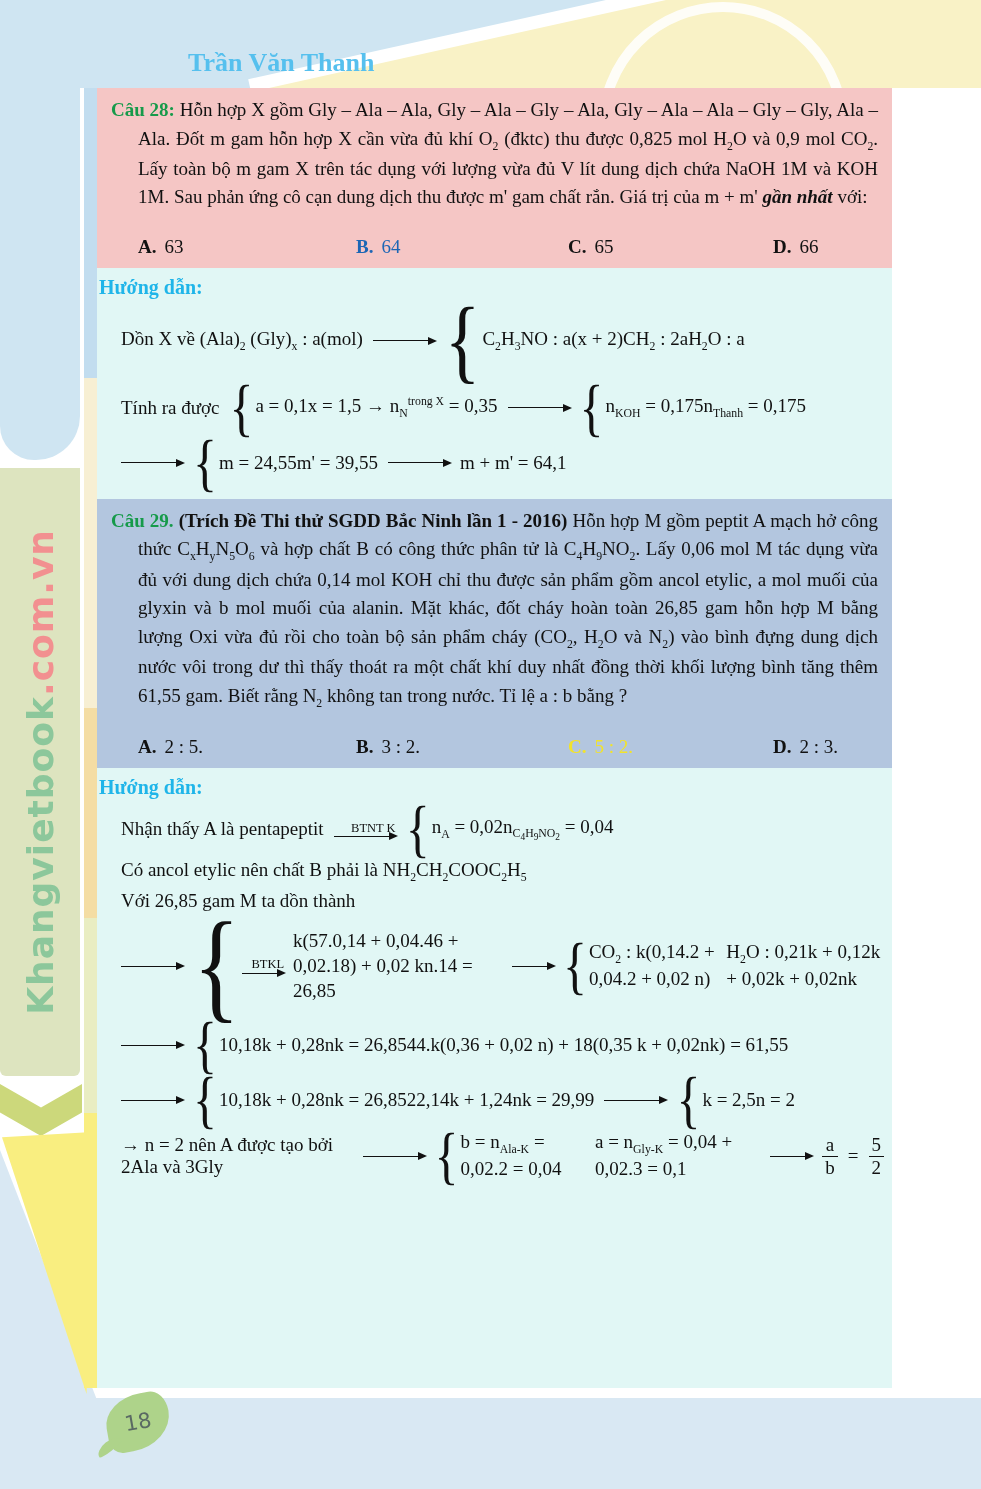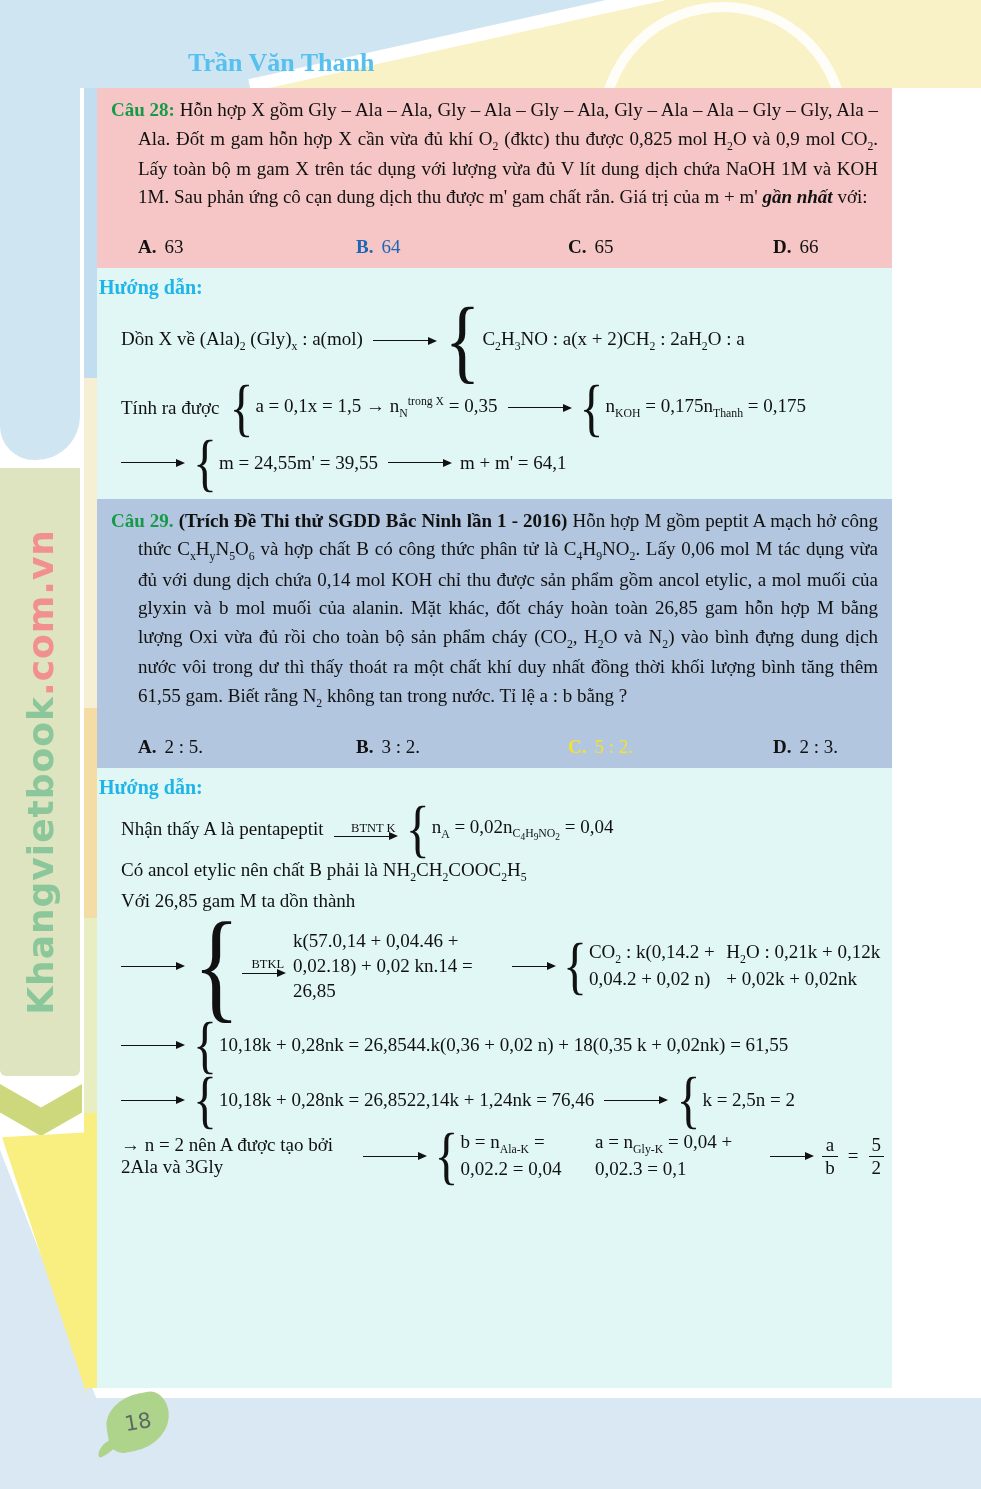--- a/index.html
+++ b/index.html
@@ -240,21 +240,21 @@
           <span class="m">44.k(0,36 + 0,02 n) + 18(0,35 k + 0,02nk) = 61,55</span>
         </span>
       </span>
     </div>
 
     <div class="fline">
       <span class="arr"></span>
       <span class="bgroup r2">
         <span class="rows">
           <span class="m">10,18k + 0,28nk = 26,85</span>
-          <span class="m">22,14k + 1,24nk = 76,46</span>
+          <span class="m">22,14k + 1,24nk = 29,99</span>
         </span>
       </span>
       <span class="arr"></span>
       <span class="bgroup r2">
         <span class="rows">
           <span class="m">k = 2,5</span>
           <span class="m">n = 2</span>
         </span>
       </span>
     </div>

